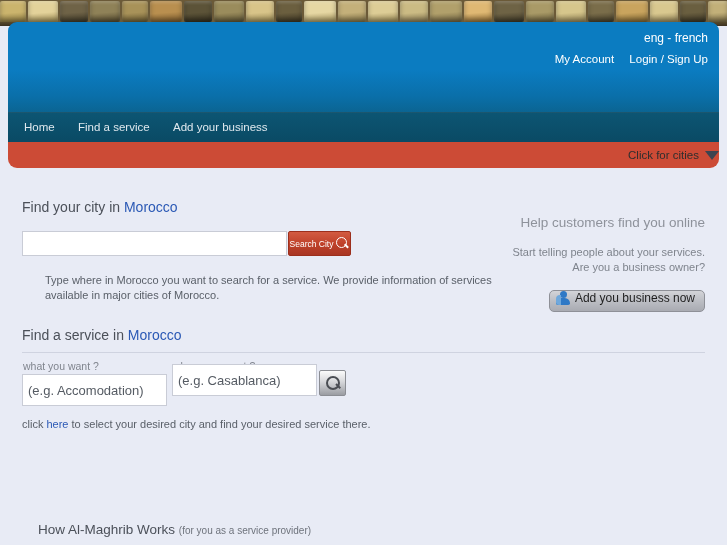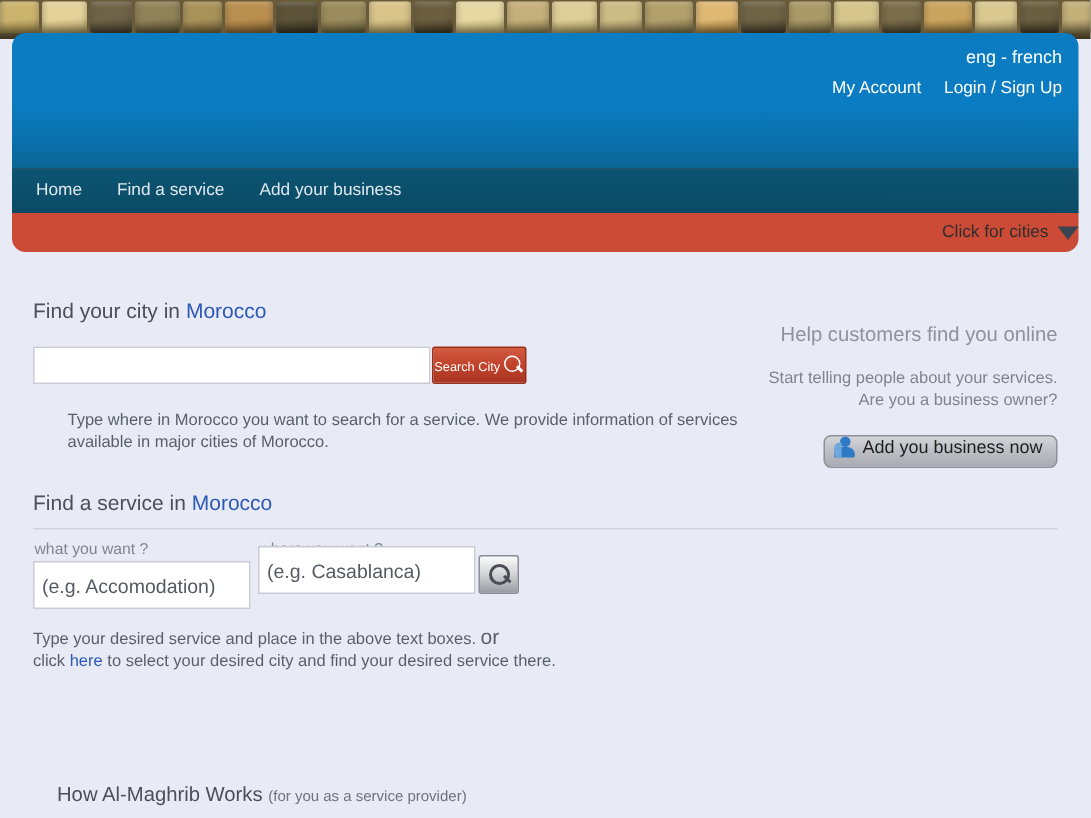--- a/index.html
+++ b/index.html
@@ -310,24 +310,20 @@
 
   <input id="service-what-input" class="txtbox" type="text" value="(e.g. Accomodation)" style="">
   <input id="service-where-input" class="txtbox" type="text" value="(e.g. Casablanca)" style="">
 
   <div id="service-search-button">
     <span class="mag2"></span>
   </div>
 
   <div class="body-note" style="left:22px; top:417px; width:480px;">
     <div>
-      <span>Type your desired service and place in the above text boxes.</span>
-      <span class="or-word">or</span>
-    </div>
-    <div>
       <span>click </span><span class="lnk">here</span><span> to select your desired city and find your desired service there.</span>
     </div>
   </div>
 
   <div id="works-heading">
     <span>How Al-Maghrib Works</span>
     <span class="small">(for you as a service provider)</span>
   </div>
 
 </div>

